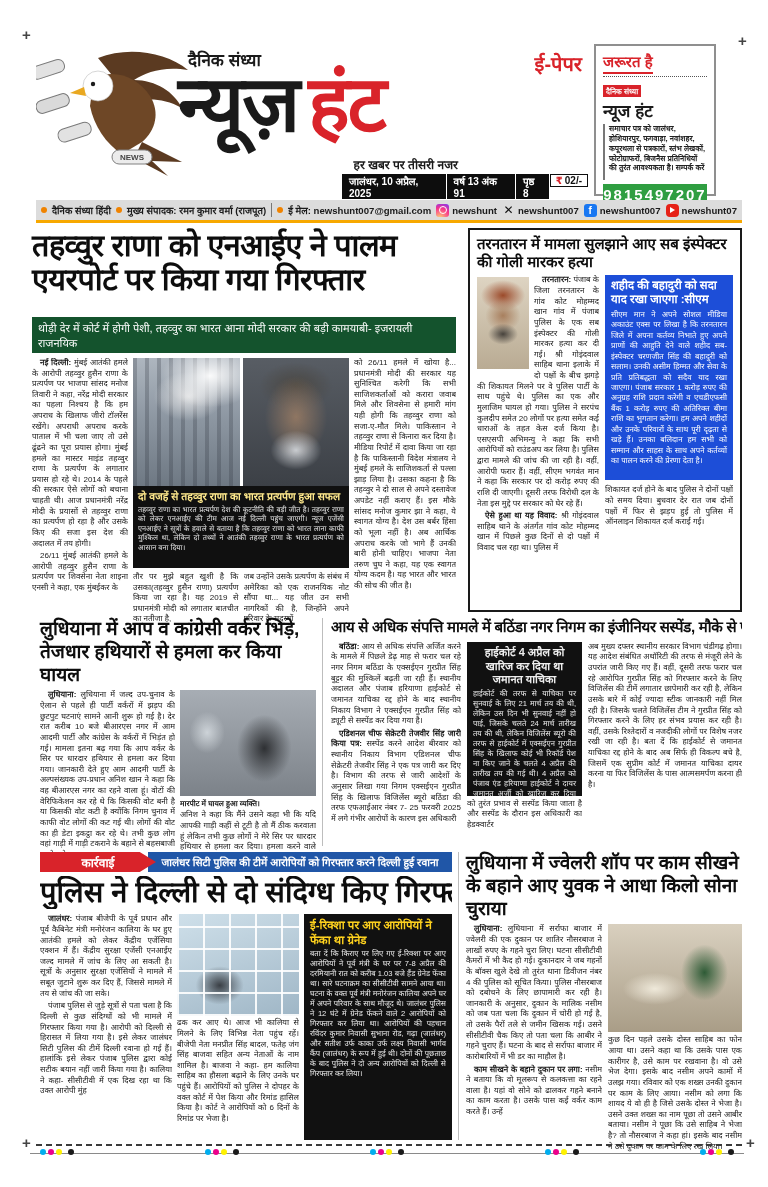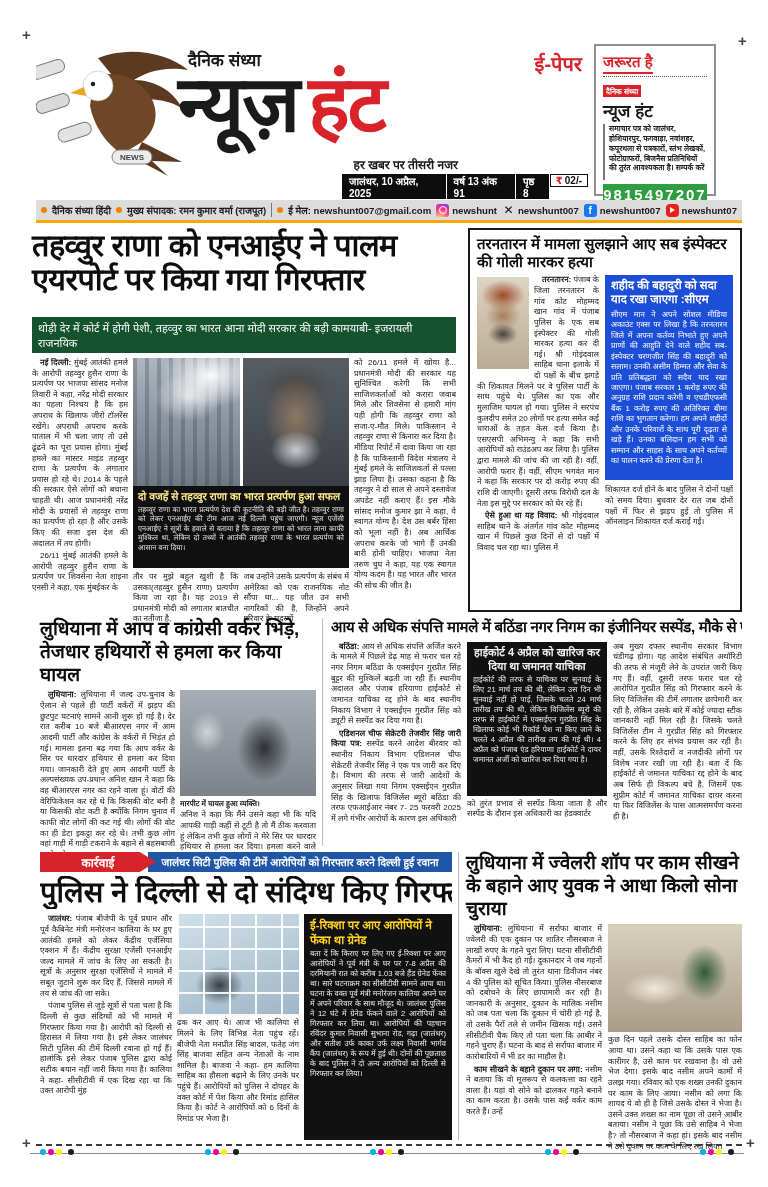--- a/index.html
+++ b/index.html
@@ -114,21 +114,21 @@
   .clash-body{display:flex;gap:5px;margin-top:4px;height:176px;}
   .clash-c1{flex:1;overflow:hidden;}
   .clash-c2{width:136px;flex:none;overflow:hidden;}
   .clash-c2 .ph{width:100%;height:106px;}
   .capline{font-size:7.5px;font-weight:bold;margin:2px 0;}
 
   #bathinda{left:322px;top:618px;width:420px;height:228px;border-left:1px solid #bdbdbd;padding-left:8px;box-sizing:border-box;}
   #bathinda h2{font-size:15px;line-height:1.25;white-space:nowrap;overflow:hidden;letter-spacing:-0.3px;}
   .bat-body{display:flex;gap:6px;margin-top:5px;height:196px;}
   .bat-c1{width:130px;flex:none;overflow:hidden;}
-  .bat-c2{width:140px;flex:none;display:flex;flex-direction:column;overflow:hidden;}
+  .bat-c2{width:115px;flex:none;display:flex;flex-direction:column;overflow:hidden;}
   .blackbox{background:#111;color:#eee;padding:4px 6px;box-sizing:border-box;}
   .blackbox .kt{font-size:11px;font-weight:800;text-align:center;line-height:1.25;margin-bottom:2px;}
   .blackbox .kb{font-size:7.6px;line-height:1.32;text-align:justify;}
   .bat-c2 .blackbox{height:154px;overflow:hidden;flex:none;}
   .bat-tail{margin-top:3px;overflow:hidden;}
   .bat-c3{flex:1;overflow:hidden;}
 
   
   #arrest{left:40px;top:852px;width:412px;height:288px;}
   .band{display:flex;height:20px;}

